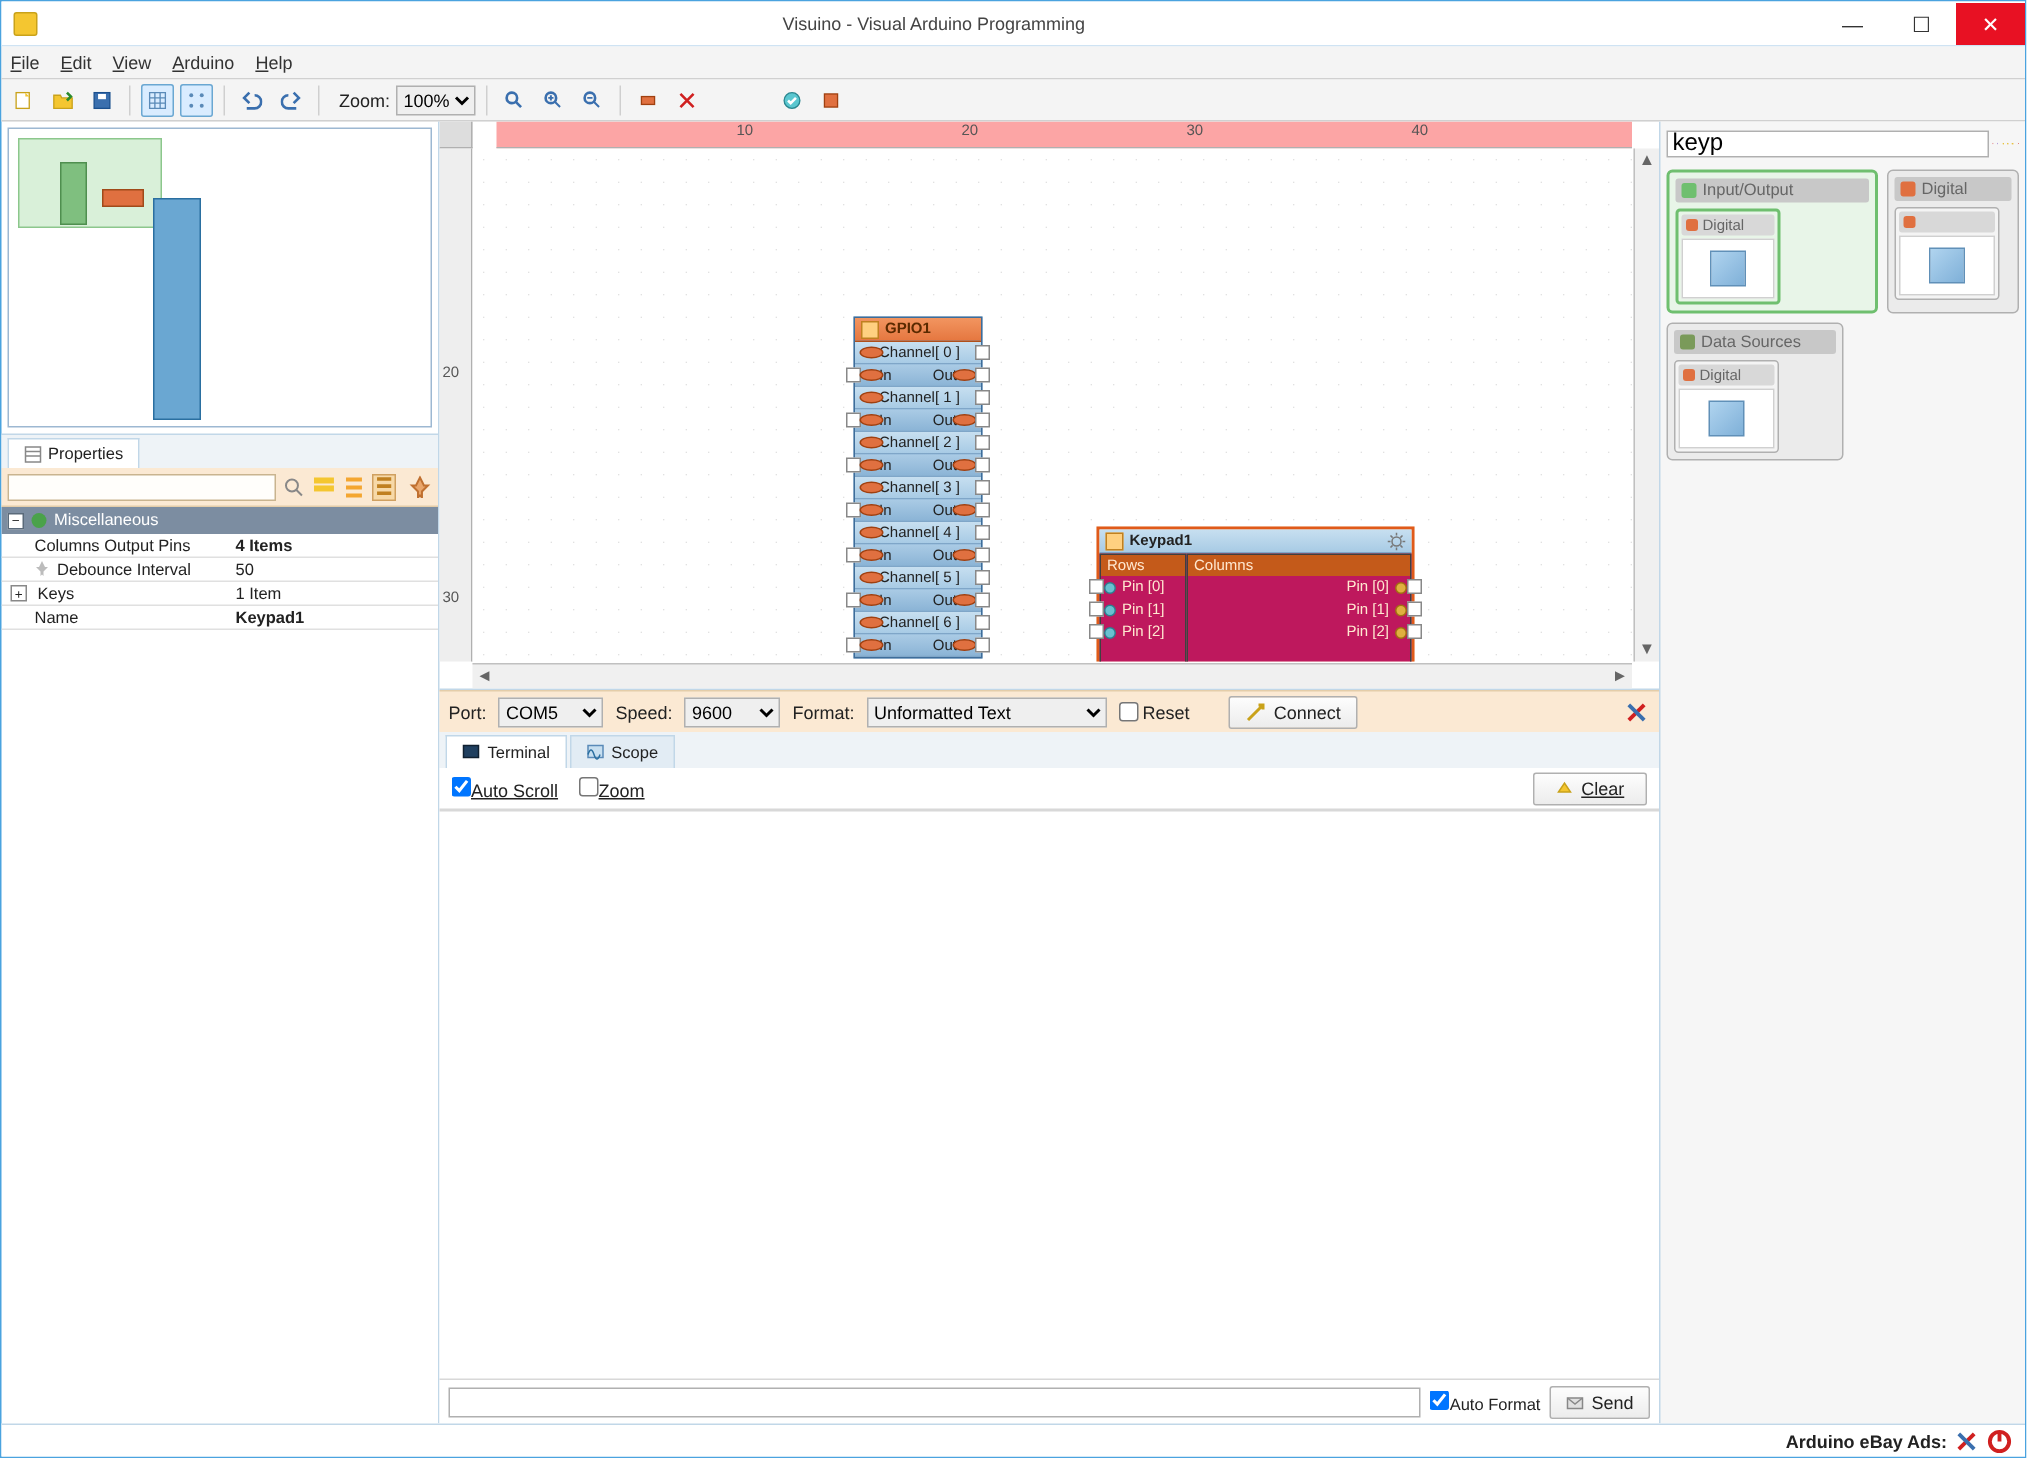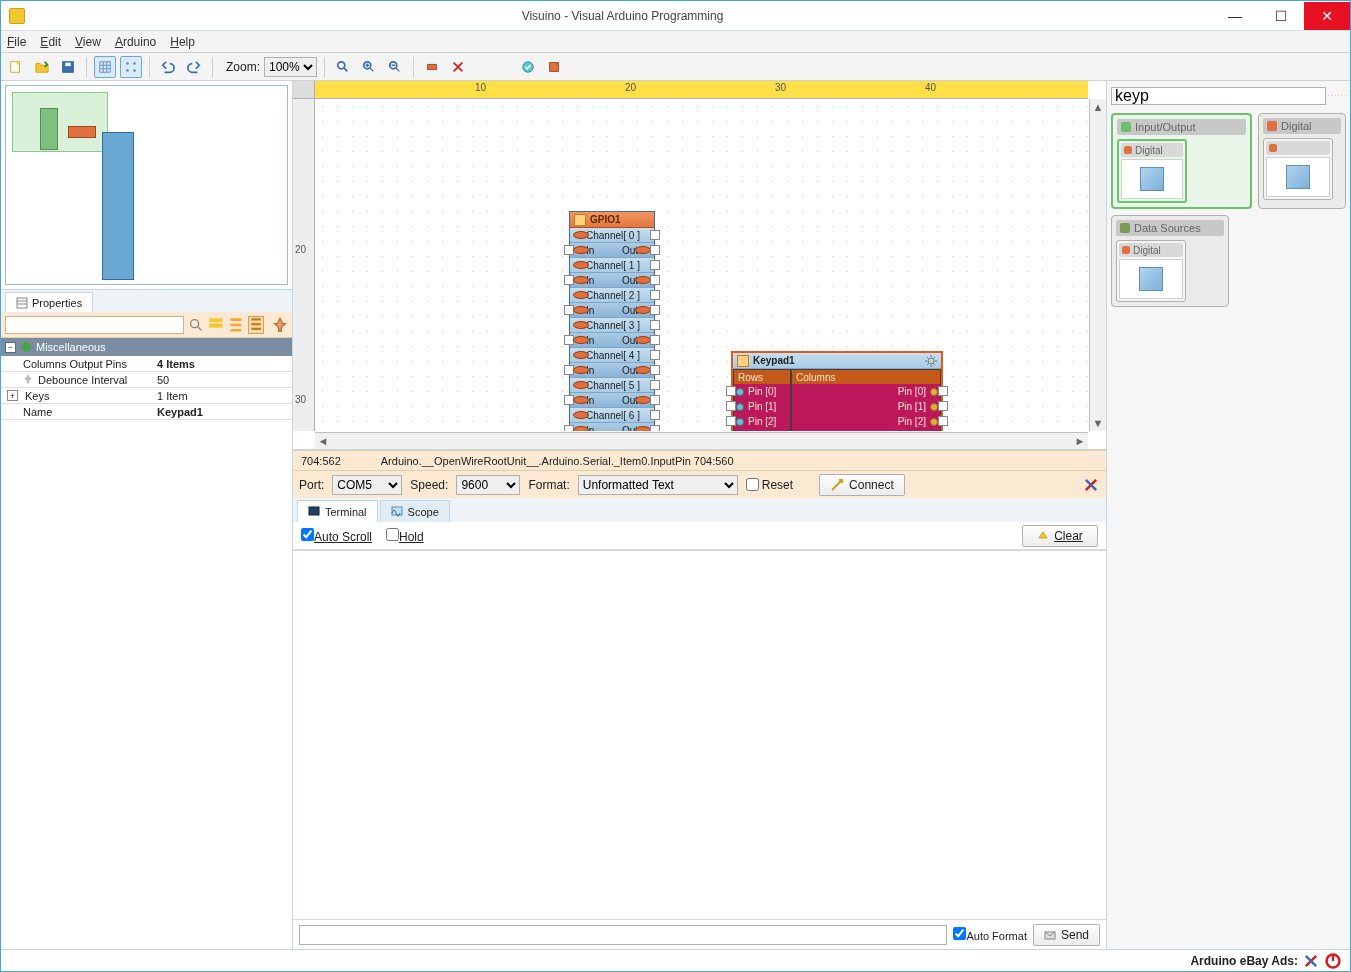--- a/index.html
+++ b/index.html
@@ -50,21 +50,21 @@
 .prop-cat .box { width: 11px; height: 11px; background: #fff; color: #333; display: flex; align-items: center; justify-content: center; font-size: 9px; border: 1px solid #5a6a7a; }
 .prop-row { height: 16px; display: flex; border-bottom: 1px solid #e0e0e0; font-size: 11px; }
 .prop-row .k { width: 152px; padding-left: 22px; display: flex; align-items: center; gap: 4px; }
 .prop-row .v { flex: 1; padding-left: 4px; display: flex; align-items: center; font-weight: bold; }
 .prop-row .v.normal { font-weight: normal; }
 .prop-row .expander { width: 11px; height: 11px; border: 1px solid #888; background: #fff; font-size: 9px; display: flex; align-items: center; justify-content: center; margin-left: -16px; margin-right: 3px; }
 
 
 .centercol { flex: 1; display: flex; flex-direction: column; min-width: 0; }
 .canvaswrap { flex: 1; position: relative; border-bottom: 1px solid #c1d7e8; overflow: hidden; }
-.ruler-h { position: absolute; left: 22px; right: 18px; top: 0; height: 18px; background: #fde047; border-bottom: 1px solid #b0b0b0; font-size: 10px; }
+.ruler-h { position: absolute; left: 38px; right: 18px; top: 0; height: 18px; background: #fca5a5; border-bottom: 1px solid #b0b0b0; font-size: 10px; }
 .ruler-h .tick { position: absolute; top: 1px; font-size: 10px; color: #555; }
 .ruler-v { position: absolute; left: 0; top: 18px; bottom: 18px; width: 22px; background: #eee; border-right: 1px solid #b0b0b0; }
 .ruler-v .tick { position: absolute; left: 2px; font-size: 10px; color: #555; transform: translateY(-50%); }
 .ruler-corner { position: absolute; left: 0; top: 0; width: 22px; height: 18px; background: #ddd; border-right: 1px solid #b0b0b0; border-bottom: 1px solid #b0b0b0; }
 .canvas { position: absolute; left: 22px; top: 18px; right: 18px; bottom: 18px; background: #fff; background-image: radial-gradient(#c8c8c8 0.5px, transparent 0.5px); background-size: 15px 15px; overflow: hidden; }
 .scroll-h { position: absolute; left: 22px; right: 18px; bottom: 0; height: 17px; background: #f0f0f0; border-top: 1px solid #c0c0c0; display: flex; align-items: center; }
 .scroll-h .arrow { width: 16px; height: 16px; display: flex; align-items: center; justify-content: center; color: #666; }
 .scroll-v { position: absolute; right: 0; top: 18px; bottom: 18px; width: 17px; background: #f0f0f0; border-left: 1px solid #c0c0c0; display: flex; flex-direction: column; }
 .scroll-v .arrow { height: 16px; display: flex; align-items: center; justify-content: center; color: #666; }
 
@@ -523,24 +523,20 @@
             <div style="flex:1"></div>
             <div class="arrow">►</div>
           </div>
         <div class="scroll-v">
             <div class="arrow">▲</div>
             <div style="flex:1"></div>
             <div class="arrow">▼</div>
           </div>
       </div>
 
-      <div class="statusbar">
-        <span>704:562</span>
-        <span>Arduino.__OpenWireRootUnit__.Arduino.Serial._Item0.InputPin 704:560</span>
-      </div>
       <div class="serialbar">
         <span>Port:</span>
         <select style="width:70px;"><option>COM5</option></select>
         <span>Speed:</span>
         <select style="width:64px;"><option>9600</option></select>
         <span>Format:</span>
         <select style="width:160px;"><option>Unformatted Text</option></select>
         <label class="chk">
             <input type="checkbox" style="">
             <span>Reset</span>
@@ -570,21 +566,21 @@
         <div class="serialtab inactive">
           <svg width="12" height="12" viewBox="0 0 12 12">
               <rect x="1" y="1" width="10" height="8" fill="#c7dff0" stroke="#5a8ab8"></rect>
               <path d="M1 7q2-6 4 0t4 0" fill="none" stroke="#2a6fa0"></path>
             </svg>
           <span>Scope</span>
         </div>
       </div>
       <div class="serialopts">
         <label class="chk"><input type="checkbox" checked="" style=""><span>Auto Scroll</span></label>
-        <label class="chk"><input type="checkbox" style=""><span>Hold</span></label>
+        <label class="chk"><input type="checkbox" style=""><span>Zoom</span></label>
         <div class="spacer"></div>
         <div class="btn" style="width:76px;justify-content:center;">
           <svg width="12" height="12" viewBox="0 0 12 12">
               <path d="M2 8l4-6 4 6z" fill="#f4c630" stroke="#c9a21a"></path>
             </svg>
           <span>Clear</span>
         </div>
       </div>
       <div class="console" style="height:200px;"></div>
       <div class="sendbar">

